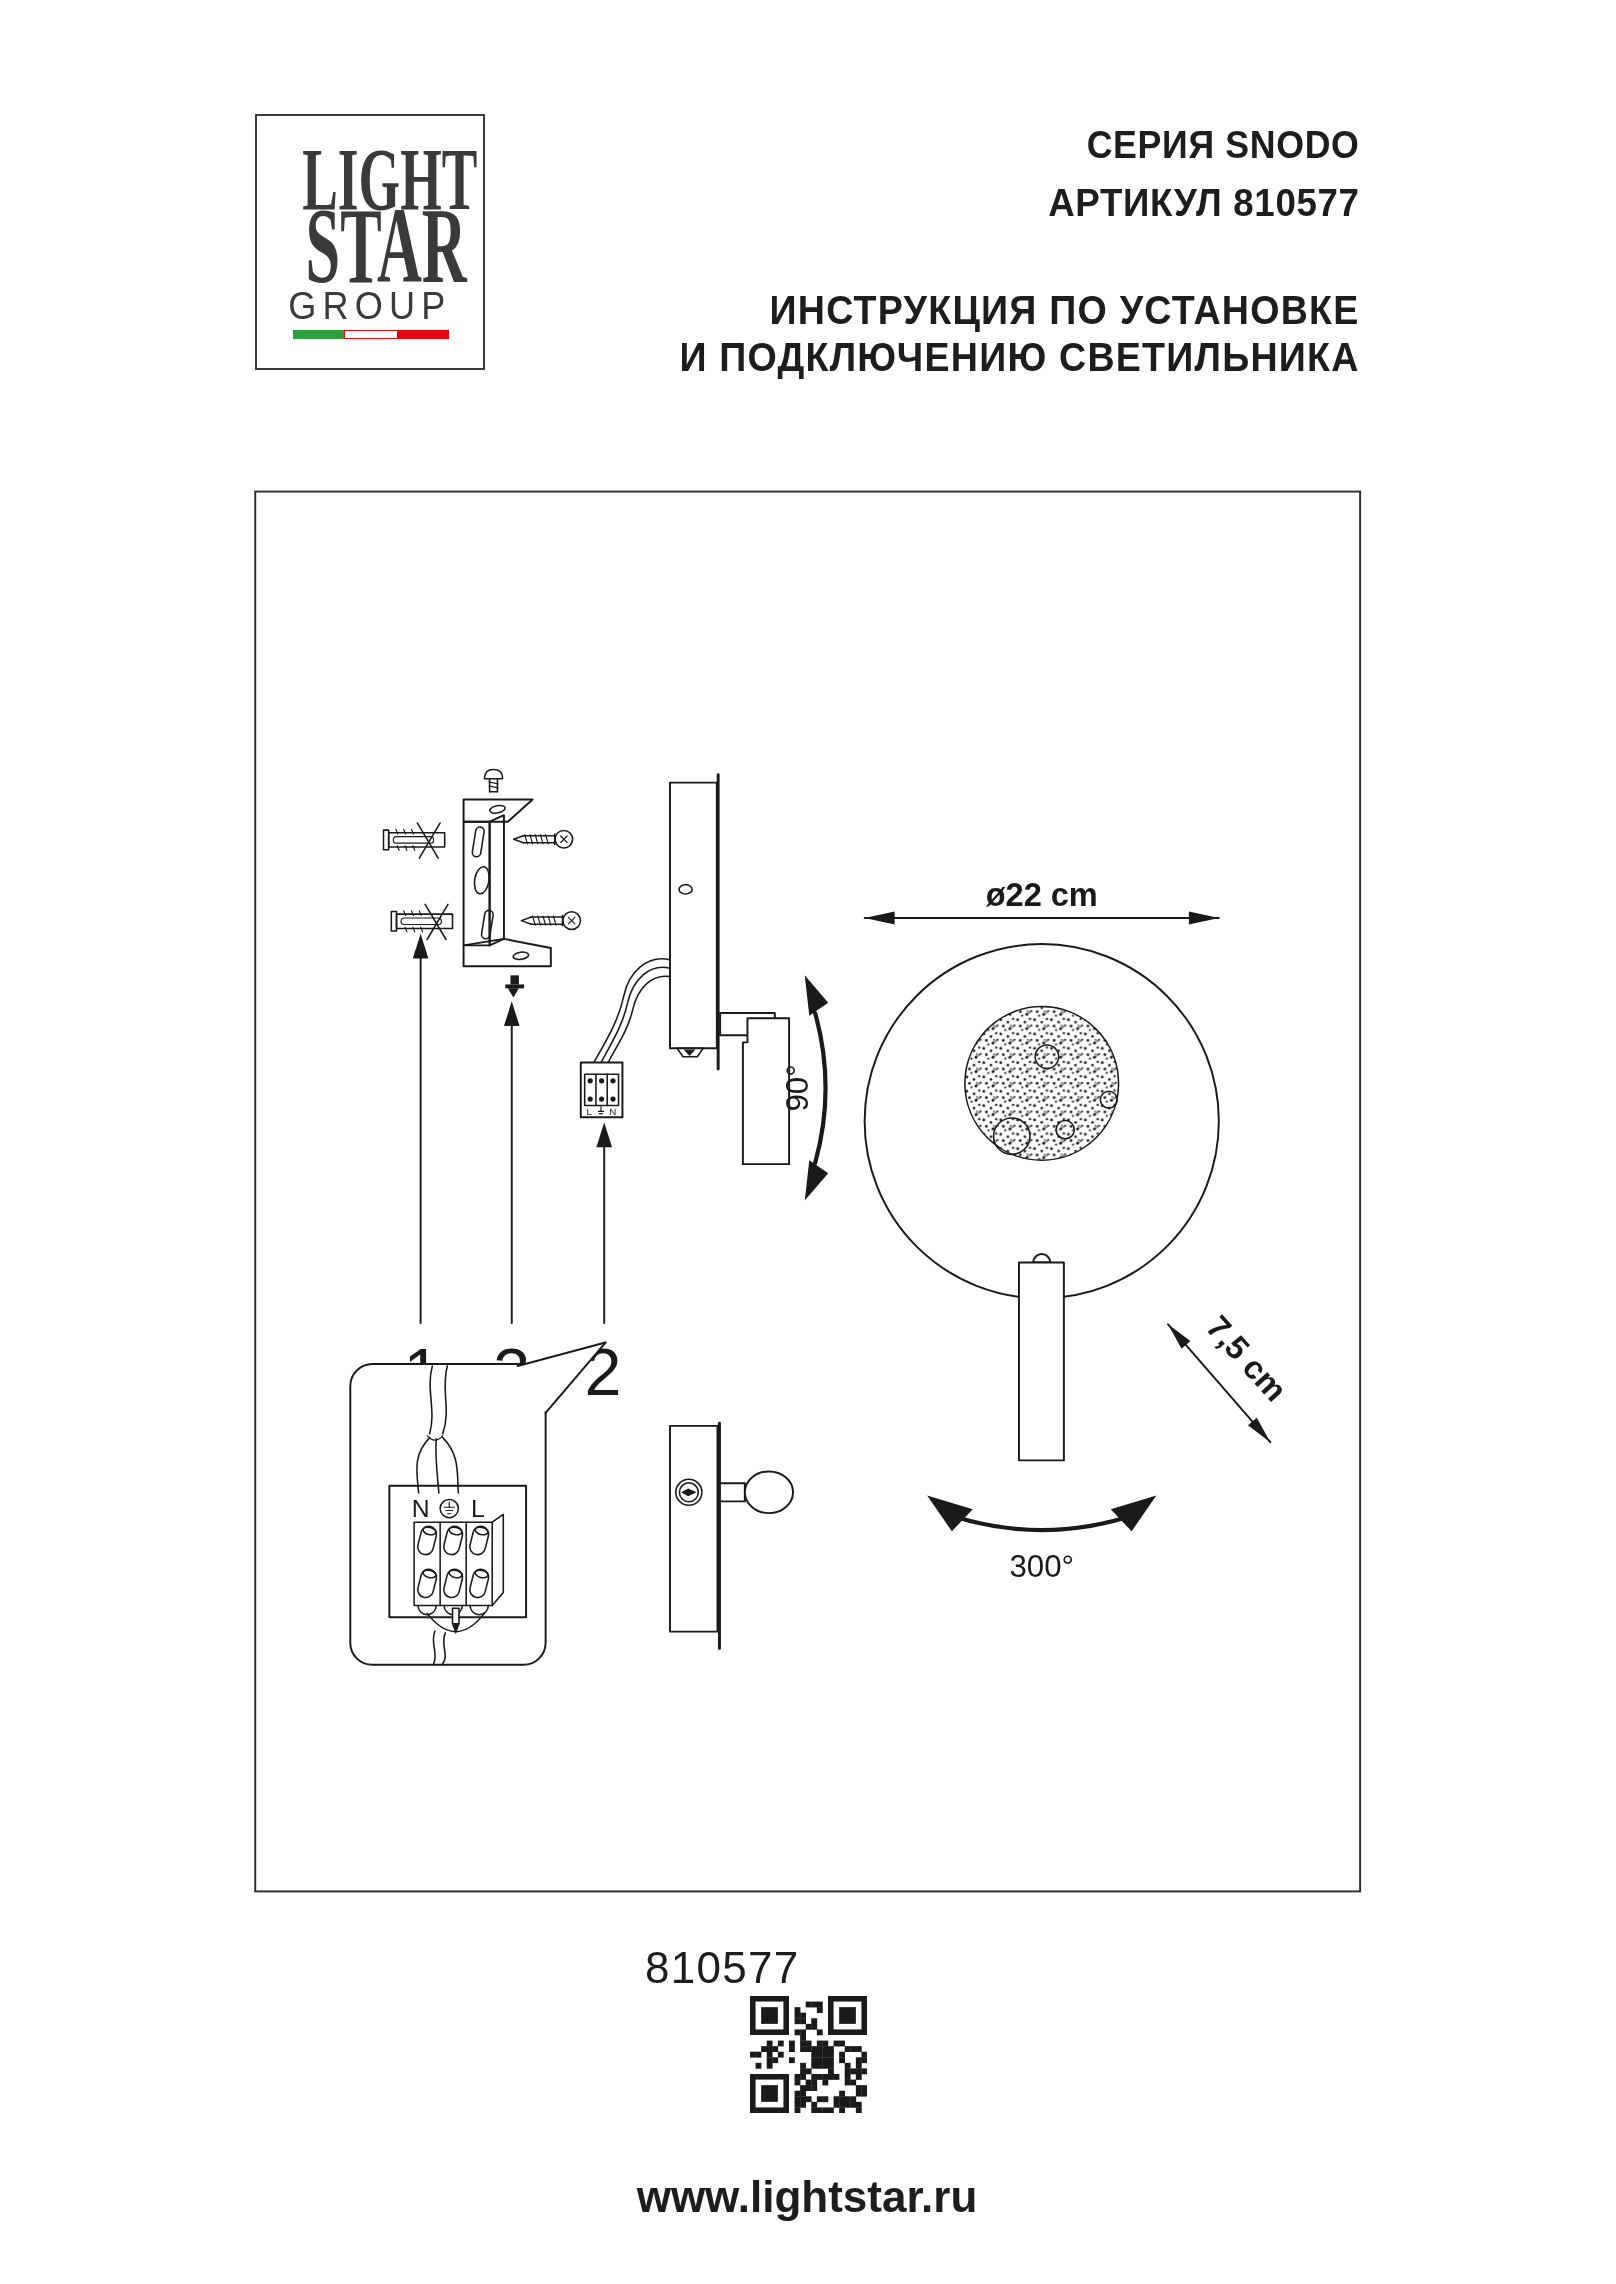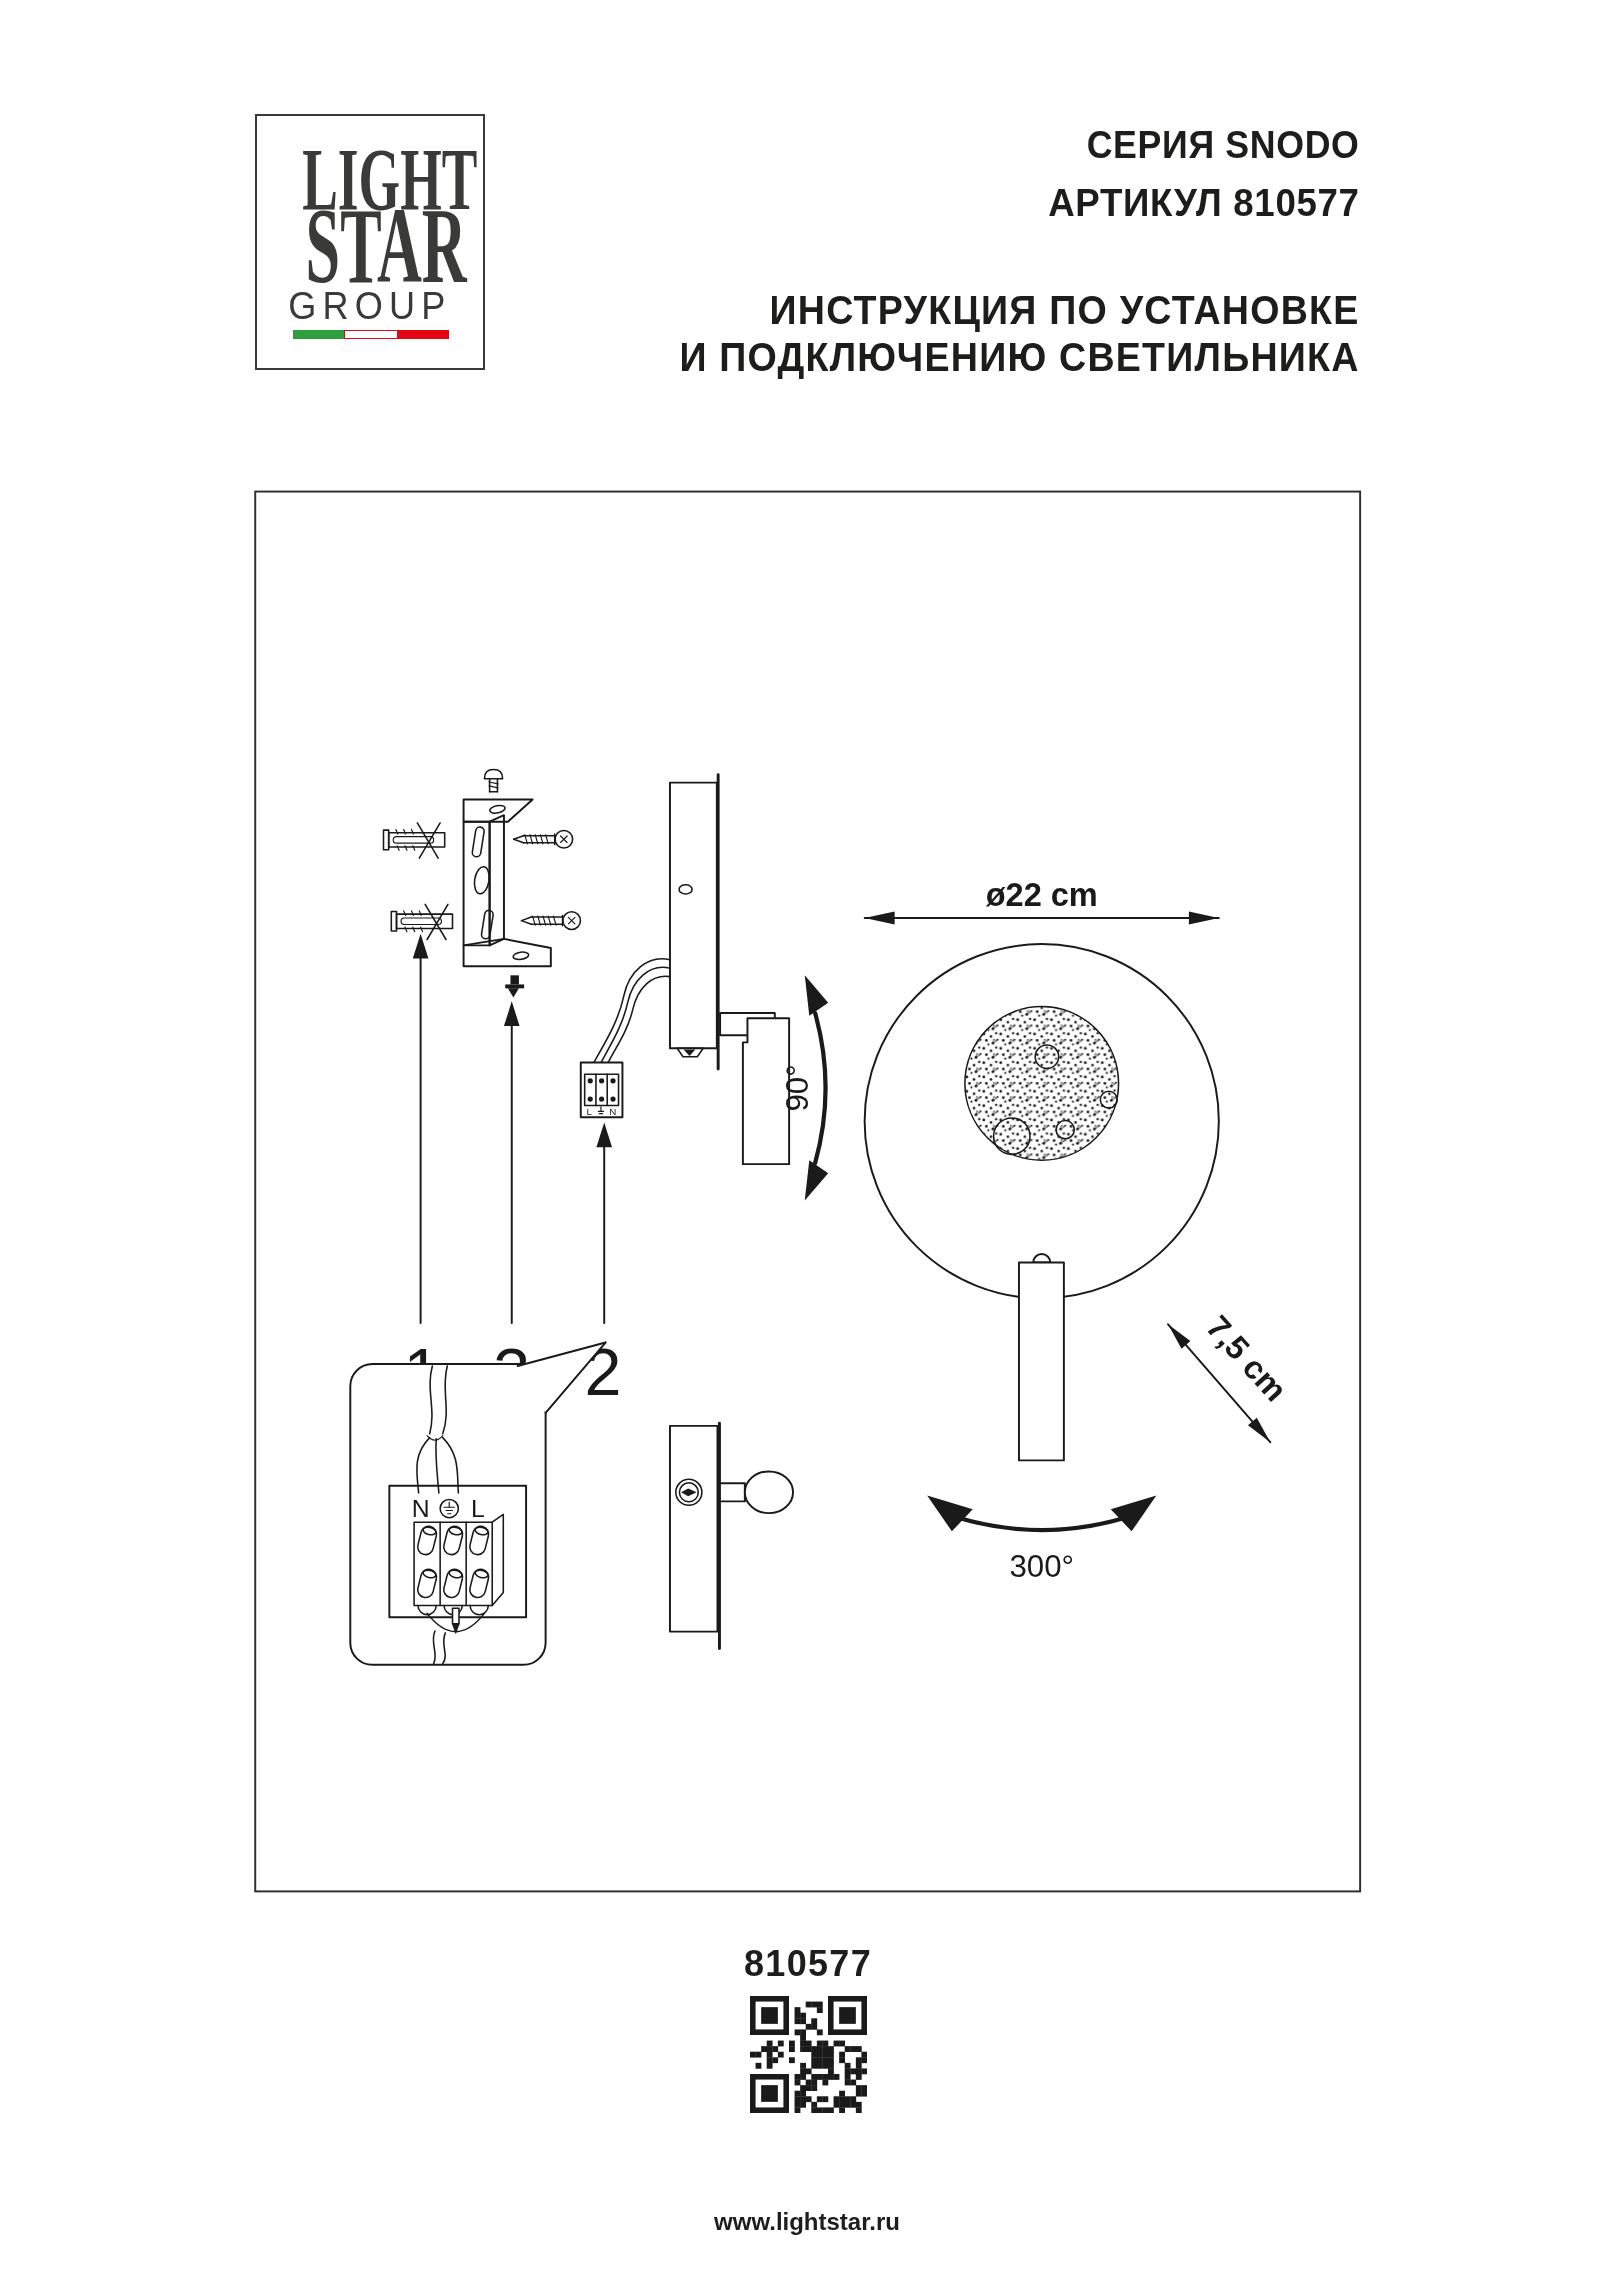--- a/index.html
+++ b/index.html
@@ -33,23 +33,23 @@
   .fl{fill:#1a1a1a;stroke:none;}
   .wh{fill:#ffffff;}
   .diagram text{font-family:"Liberation Sans",sans-serif;fill:#1a1a1a;}
   .t-dim{font-size:50px;font-weight:bold;}
   .t-ang{font-size:48px;}
   .t-lbl{font-size:102px;}
   .t-nl{font-size:38px;}
   .t-micro{font-size:15px;}
 
   
-  .footer-article{position:absolute;top:1943px;left:645px;width:326px;text-align:center;font-size:36px;font-weight:bold;letter-spacing:1.3px;color:#1d1d1b;}
+  .footer-article{position:absolute;top:1943px;left:645px;width:326px;font-size:44px;font-weight:normal;letter-spacing:1.3px;color:#1d1d1b;}
   .qr{position:absolute;left:750px;top:1996px;width:117px;height:117px;}
-  .footer-url{position:absolute;top:2172px;left:579px;width:456px;text-align:center;font-size:24px;font-weight:bold;color:#1d1d1b;margin-top:36px;}
+  .footer-url{position:absolute;top:2172px;left:579px;width:456px;text-align:center;font-size:44px;font-weight:bold;color:#1d1d1b;}
 </style>
 </head>
 <body>
 
 <div class="page">
 
   <div class="logo-box">
     <div class="logo-line logo-light">LIGHT</div>
     <div class="logo-line logo-star">STAR</div>
     <div class="logo-line logo-group">GROUP</div>

